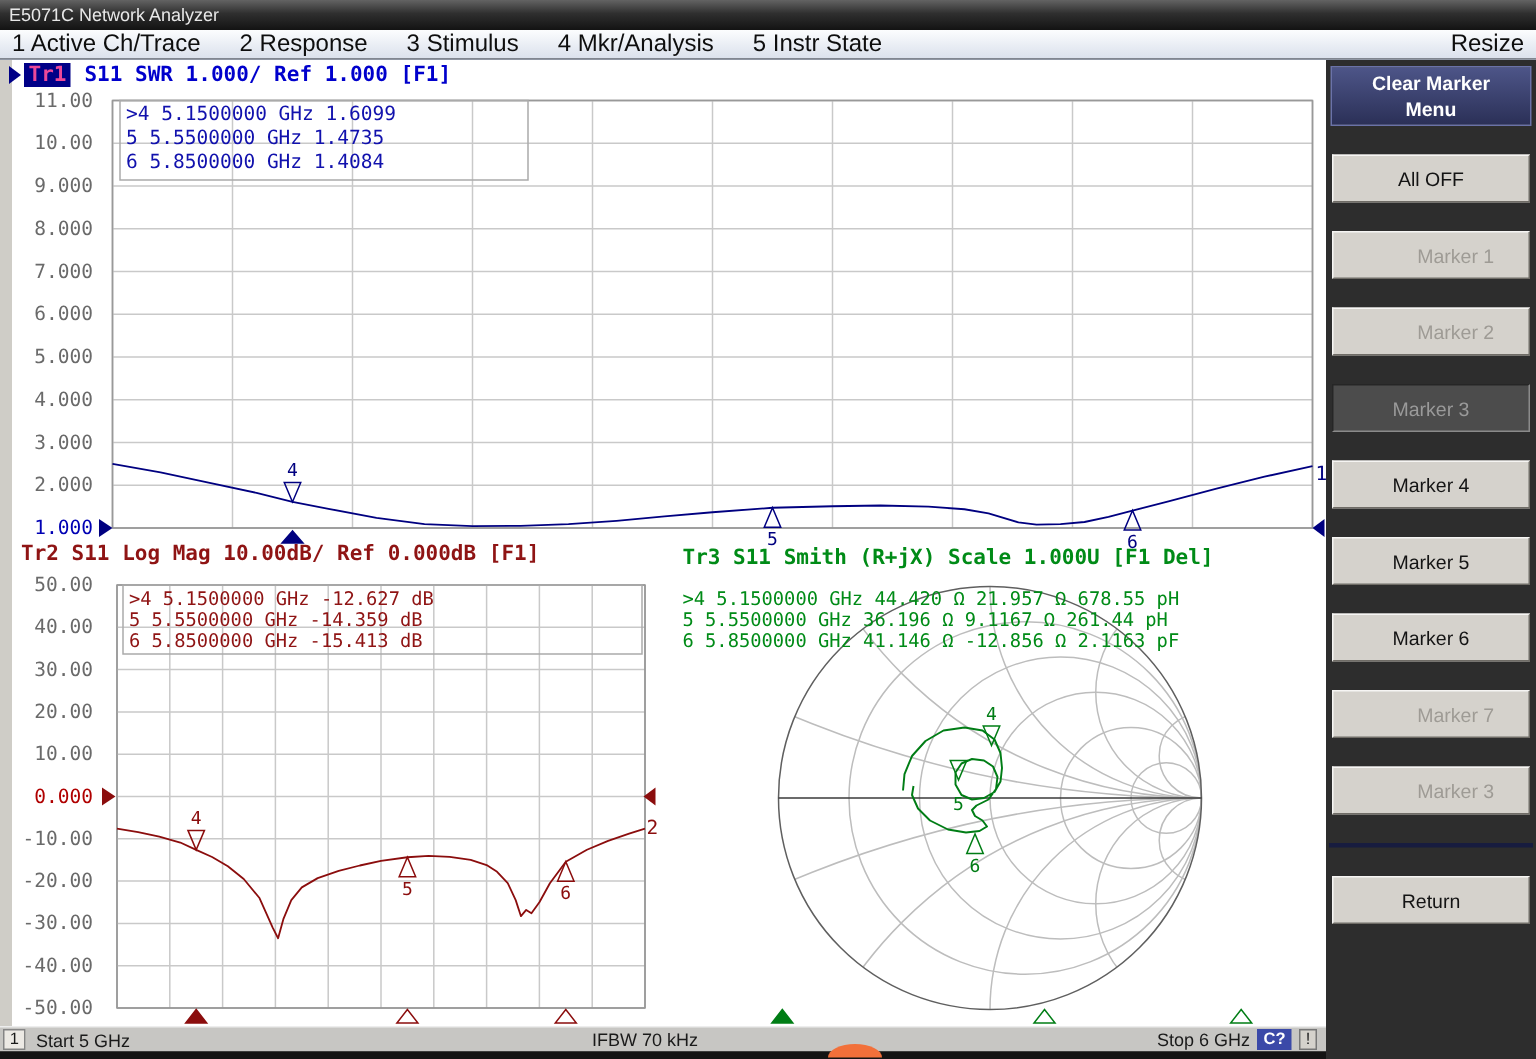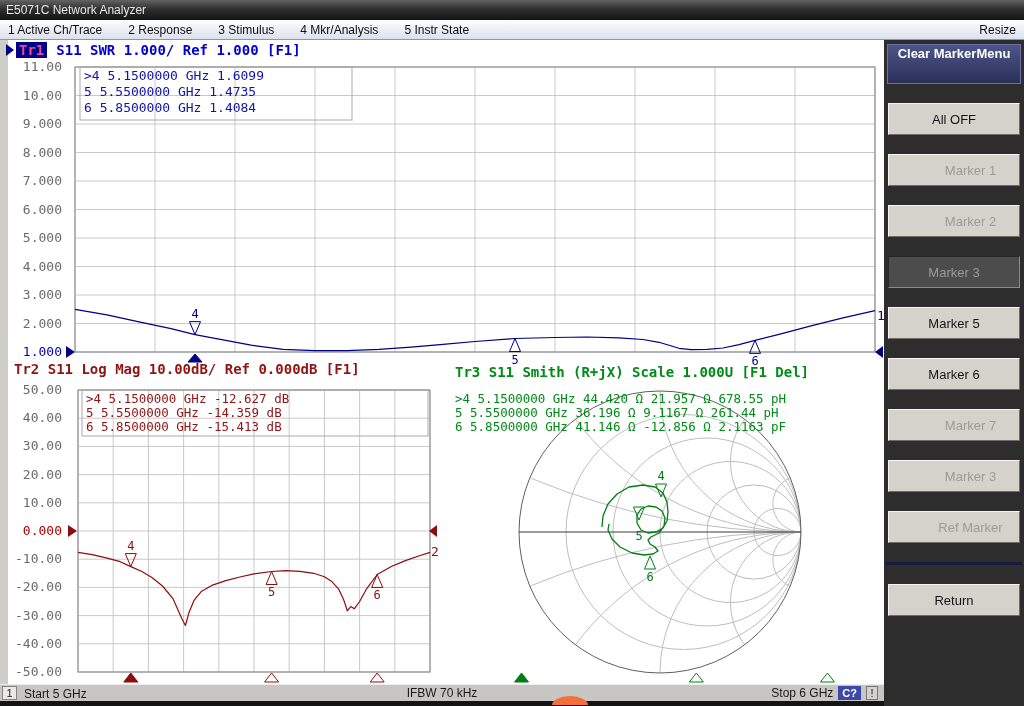--- a/index.html
+++ b/index.html
@@ -3,55 +3,55 @@
 <meta charset="utf-8">
 <style>
   html,body{margin:0;padding:0;background:#000;}
   #app{position:relative;width:1024px;height:706px;background:#0a0a0a;overflow:hidden;
        font-family:"Liberation Sans",sans-serif;}
   .titlebar{position:absolute;left:0;top:0;width:1024px;height:20px;box-sizing:border-box;
     background:linear-gradient(180deg,#636363 0%,#2f2f2f 45%,#131313 100%);
     color:#e8e8e8;font-size:12px;line-height:20px;padding-left:6px;}
   .menubar{position:absolute;left:0;top:20px;width:1024px;height:20px;box-sizing:border-box;
     background:linear-gradient(180deg,#fcfdfe 0%,#e9edf4 55%,#dbe1ec 100%);
-    border-bottom:1px solid #8f96a3;font-size:12px;color:#0e0e0e;
+    border-bottom:1px solid #8f96a3;font-size:16px;color:#0e0e0e;
     display:flex;align-items:center;padding:0 8px;}
   .menubar .mitem{margin-right:26px;white-space:nowrap;cursor:default;}
   .menubar .spacer{flex:1;}
   .canvas{position:absolute;left:0;top:40px;width:884px;height:644px;background:#ffffff;}
   .leftstrip{position:absolute;left:0;top:0;width:8px;height:644px;background:#cfcdc7;}
   #plot{position:absolute;left:0;top:0;}
   .trh{position:absolute;font-family:"DejaVu Sans Mono",monospace;font-size:14px;font-weight:bold;
        white-space:pre;z-index:3;}
   .trh1{left:6px;top:2px;color:#0000cc;display:flex;align-items:center;}
   .tr1-arrow{width:0;height:0;border-left:8px solid #000087;border-top:6px solid transparent;
        border-bottom:6px solid transparent;margin-right:2px;}
   .tr1-badge{background:#000087;color:#ec4899;padding:0 3px;margin-right:9px;}
   .trh2{left:14px;top:321px;color:#8f1414;}
   .trh3{left:455px;top:324px;color:#008b17;}
   .sidebar{position:absolute;left:884px;top:40px;width:140px;height:666px;background:#2d2d2d;z-index:4;}
   .sk-header{margin:4px 3px 2px 3px;height:38px;
     background:linear-gradient(180deg,#4d5588 0%,#2b3057 100%);
     border:1px solid #6a72a8;color:#fff;font-size:13px;font-weight:bold;text-align:center;
-    display:flex;flex-direction:row;justify-content:center;line-height:17px;}
+    display:flex;flex-direction:column;justify-content:center;line-height:17px;}
   .sk-btn{margin:19px 4px;height:30px;background:#d5d2cc;font-size:13px;color:#141414;
     border-top:1px solid #f6f5f3;border-left:1px solid #f6f5f3;
     border-right:1px solid #6f6c66;border-bottom:1px solid #6f6c66;
     display:flex;align-items:center;justify-content:center;cursor:default;}
   .sk-btn.disabled{color:#9e9b95;padding-left:33px;}
   .sk-btn.active{background:#4c4c4c;color:#9a9a9a;
     border-top-color:#262626;border-left-color:#262626;
     border-right-color:#8a8a8a;border-bottom-color:#8a8a8a;}
   .sk-divider{height:3px;background:#171c3f;margin:3px 2px;}
   .statusbar{position:absolute;left:0;top:684px;width:884px;height:17px;box-sizing:border-box;
     background:#c7c6c3;border-top:1px solid #ededed;font-size:12px;color:#1a1a1a;}
   .ch-box{position:absolute;left:2px;top:1px;width:15px;height:14px;box-sizing:border-box;
     background:#ece9e4;border:1px solid #858585;text-align:center;line-height:12px;font-size:11px;}
   .st-start{position:absolute;left:24px;top:2px;}
-  .st-ifbw{position:absolute;left:442px;top:1px;transform:translateX(-50%);}
+  .st-ifbw{position:absolute;left:430px;top:1px;transform:translateX(-50%);}
   .st-right{position:absolute;right:6px;top:1px;display:flex;gap:5px;align-items:center;}
   .cal-badge{background:#3b49a8;color:#fff;font-size:11px;font-weight:bold;padding:0 4px;
     height:14px;line-height:14px;}
   .warn-box{background:#d5d2cc;border:1px solid #777;width:12px;height:14px;box-sizing:border-box;
     text-align:center;line-height:12px;font-size:11px;color:#222;}
   .bottomstrip{position:absolute;left:0;top:701px;width:1024px;height:5px;background:#141414;}
   .orange-blob{position:absolute;left:552px;top:696px;width:36px;height:9px;background:#f2703a;
     border-radius:50% 50% 0 0 / 100% 100% 0 0;z-index:5;}
 </style>
 </head>
@@ -247,25 +247,25 @@
   <div class="sidebar">
     <div class="sk-header">
       <span>Clear Marker</span>
       <span>Menu</span>
     </div>
     <div id="softkeys">
         <div class="sk-btn">All OFF</div>
         <div class="sk-btn disabled">Marker 1</div>
         <div class="sk-btn disabled">Marker 2</div>
         <div class="sk-btn active">Marker 3</div>
+        <div class="sk-btn">Marker 4</div>
         <div class="sk-btn">Marker 5</div>
         <div class="sk-btn">Marker 6</div>
         <div class="sk-btn disabled">Marker 7</div>
         <div class="sk-btn disabled">Marker 3</div>
-        <div class="sk-btn disabled">Ref Marker</div>
         <div class="sk-divider"></div>
         <div class="sk-btn">Return</div>
       </div>
   </div>
 
   <div class="statusbar">
     <span class="ch-box">1</span>
     <span class="st-start">Start 5 GHz</span>
     <span class="st-ifbw">IFBW 70 kHz</span>
     <span class="st-right">

